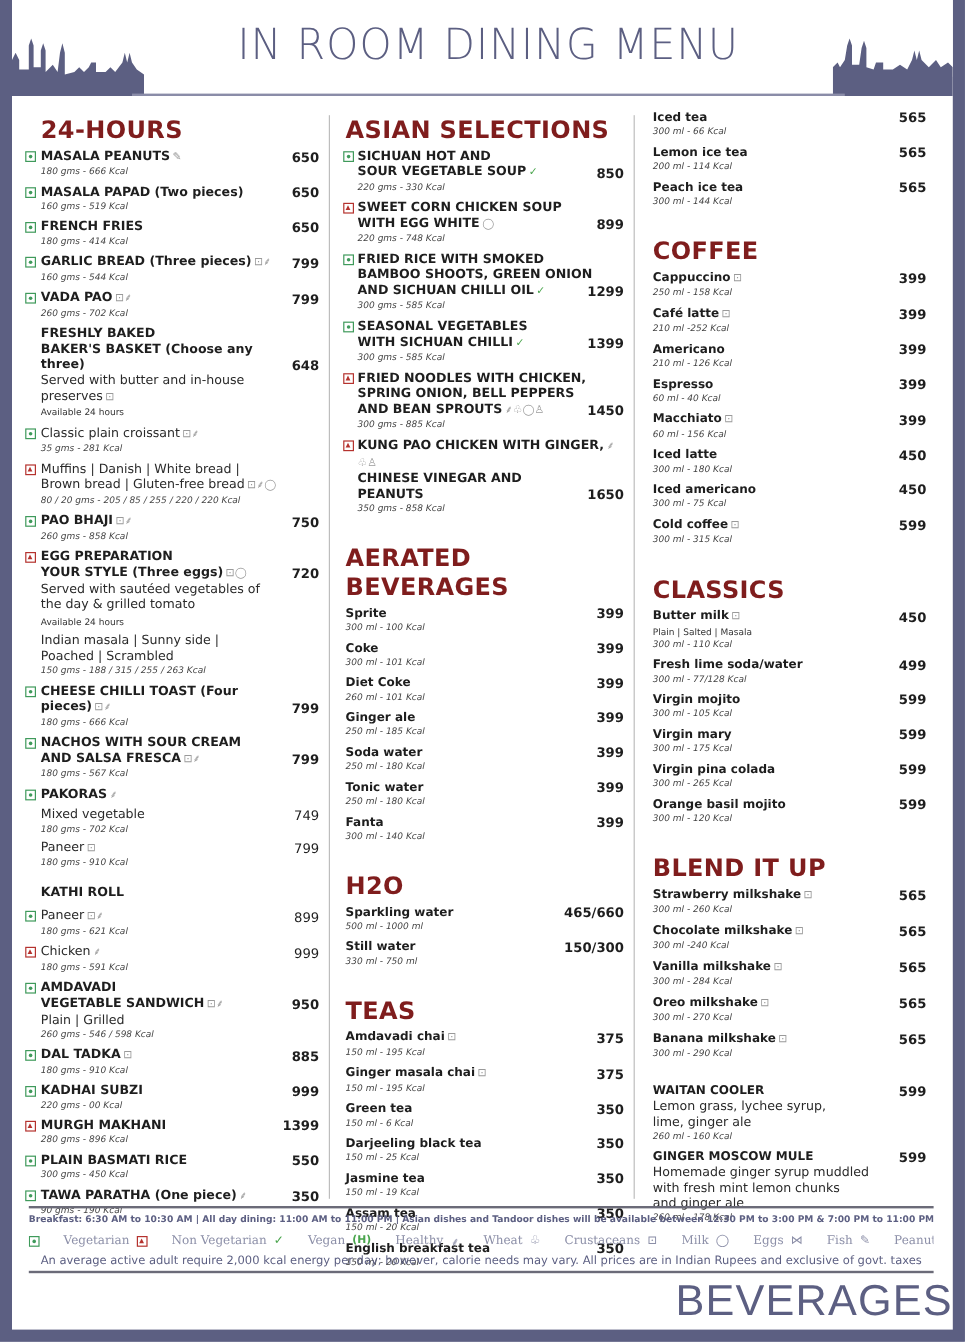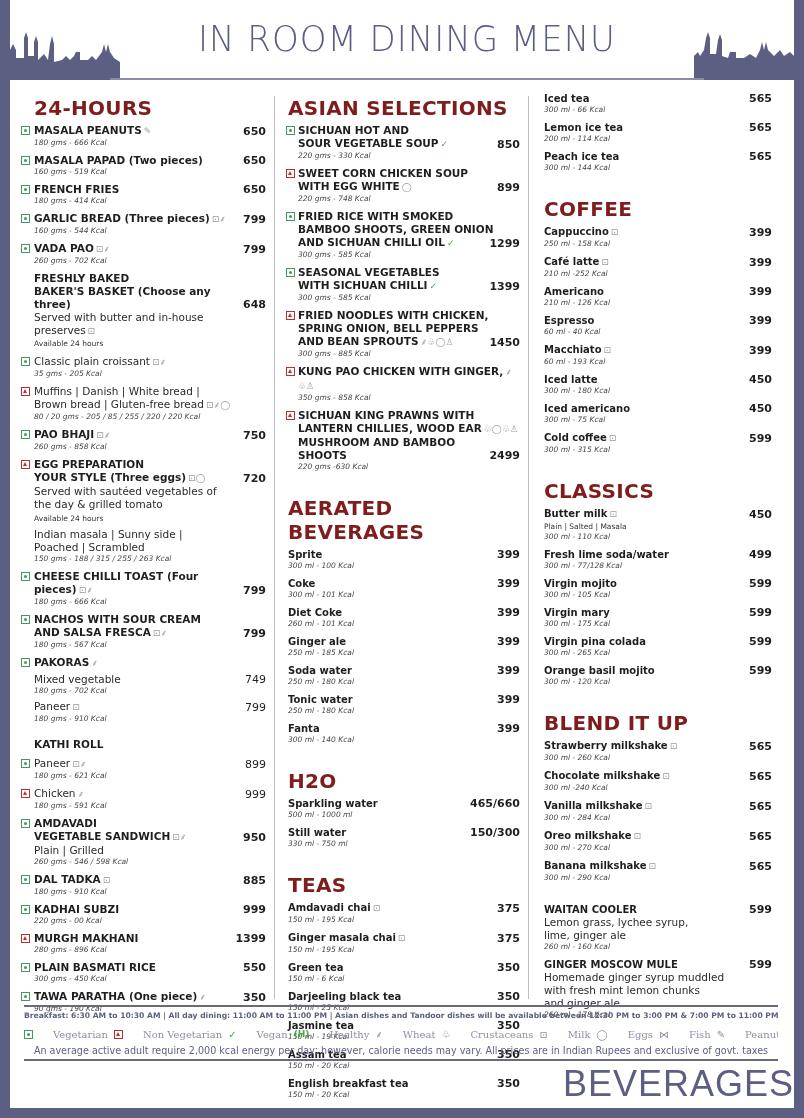--- a/index.html
+++ b/index.html
@@ -177,21 +177,21 @@
       <div class="row">
           <span class="name">BAKER'S BASKET (Choose any three)</span>
           <span class="price">648</span>
         </div>
       <div class="desc"><span>Served with butter and in-house preserves</span><span class="ic">⊡</span></div>
       <div class="avail">Available 24 hours</div>
     </div>
     <div class="item">
       <span class="mark veg"></span>
       <div class="desc"><span>Classic plain croissant</span><span class="ic">⊡⸙</span></div>
-      <div class="kcal">35 gms - 205 Kcal</div>
+      <div class="kcal">35 gms - 281 Kcal</div>
     </div>
     <div class="item">
       <span class="mark nonveg"></span>
       <div class="desc">Muffins | Danish | White bread |</div>
       <div class="desc"><span>Brown bread | Gluten-free bread</span><span class="ic">⊡⸙◯</span></div>
       <div class="kcal">80 / 20 gms - 205 / 85 / 255 / 220 / 220 Kcal</div>
     </div>
 
     <div class="item">
       <span class="mark veg"></span>
@@ -371,31 +371,25 @@
       <div class="name">SPRING ONION, BELL PEPPERS</div>
       <div class="row">
           <span class="name"><span>AND BEAN SPROUTS</span><span class="ic">⸙♧◯♙</span></span>
           <span class="price">1450</span>
         </div>
       <div class="kcal">300 gms - 885 Kcal</div>
     </div>
     <div class="item has-mark">
       <span class="mark nonveg"></span>
       <div class="name"><span>KUNG PAO CHICKEN WITH GINGER,</span><span class="ic">⸙♧♙</span></div>
+      <div class="row">
+          <span class="name">CHINESE VINEGAR AND PEANUTS</span>
+          <span class="price">1650</span>
+        </div>
       <div class="kcal">350 gms - 858 Kcal</div>
-    </div>
-    <div class="item has-mark">
-      <span class="mark nonveg"></span>
-      <div class="name">SICHUAN KING PRAWNS WITH</div>
-      <div class="name"><span>LANTERN CHILLIES, WOOD EAR</span><span class="ic">♧◯♧♙</span></div>
-      <div class="row">
-          <span class="name">MUSHROOM AND BAMBOO SHOOTS</span>
-          <span class="price">2499</span>
-        </div>
-      <div class="kcal">220 gms -630 Kcal</div>
     </div>
 
     <div class="sec-gap"></div>
     <div class="sec-title">AERATED BEVERAGES</div>
     <div class="bev">
       <div class="item">
           <div class="row">
             <span class="name">Sprite</span>
             <span class="price">399</span>
           </div>
@@ -566,21 +560,21 @@
           <span class="name">Espresso</span>
           <span class="price">399</span>
         </div>
         <div class="kcal">60 ml - 40 Kcal</div>
       </div>
     <div class="item">
         <div class="row">
           <span class="name"><span>Macchiato</span><span class="ic">⊡</span></span>
           <span class="price">399</span>
         </div>
-        <div class="kcal">60 ml - 193 Kcal</div>
+        <div class="kcal">60 ml - 156 Kcal</div>
       </div>
     <div class="item">
         <div class="row">
           <span class="name">Iced latte</span>
           <span class="price">450</span>
         </div>
         <div class="kcal">300 ml - 180 Kcal</div>
       </div>
     <div class="item">
         <div class="row">

